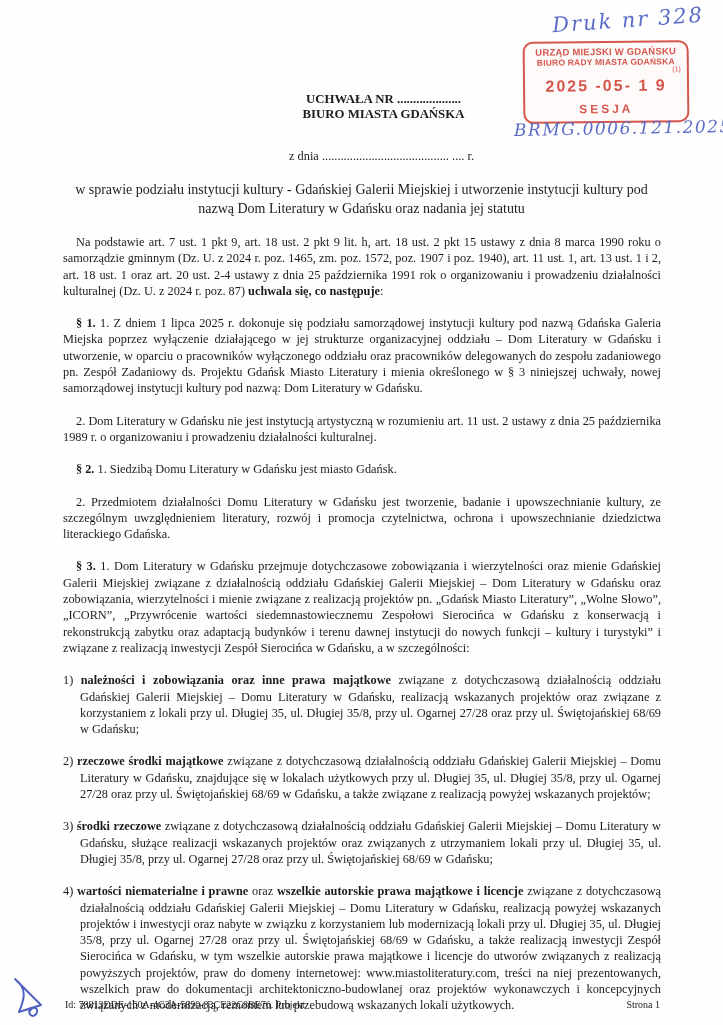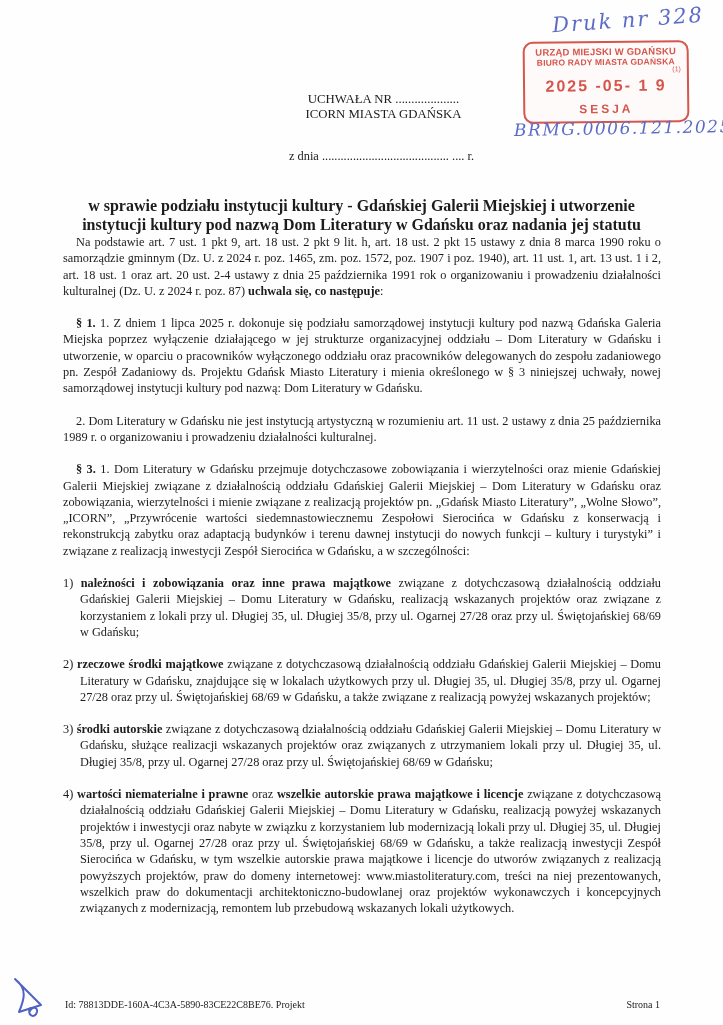--- a/index.html
+++ b/index.html
@@ -26,23 +26,23 @@
     transform:rotate(-0.6deg); background:rgba(255,240,238,0.25);
   }
   .stamp-office1 { font-size:9.5px; font-weight:bold; letter-spacing:0.2px; }
   .stamp-office2 { font-size:8.5px; font-weight:bold; letter-spacing:0.2px; }
   .stamp-copy { font-size:7px; text-align:right; padding-right:4px; line-height:6px; }
   .stamp-date { font-size:16px; font-weight:bold; letter-spacing:2px; margin-top:4px; }
   .stamp-session { font-size:12px; font-weight:bold; letter-spacing:3px; margin-top:7px; }
 
   
   .heading { position:absolute; left:0; right:0; top:92px; text-align:center; }
-  .res-no, .council { font-size:12.8px; font-weight:normal; line-height:15px;padding-left:44px; }
+  .res-no, .council { font-size:12.8px; font-weight:bold; line-height:15px;padding-left:44px; }
   .date-line { font-size:12.4px; margin-top:27px;padding-left:40px; }
-  .subject { font-size:16px; font-weight:bold; margin:32px auto 0; width:610px; line-height:19px; }
+  .subject { font-size:14px; font-weight:normal; margin:16px auto 0; width:610px; line-height:19px; }
 
   
   .doc-body {
     position:absolute; left:63px; top:234px; width:598px;
     font-size:12.3px; line-height:16.3px; text-align:justify;
   }
   .doc-body p { margin:16px 0 0 0; }
   .para { margin-top:6px; text-indent:13px; }
   .para:first-child { margin-top:0; }
   .list-item { margin-top:6px; margin-left:5px; padding-left:17px; text-indent:-17px; }
@@ -68,42 +68,44 @@
     <div class="stamp-office2">BIURO RADY MIASTA GDAŃSKA</div>
     <div class="stamp-copy">(1)</div>
     <div class="stamp-date">2025 -05- 1 9</div>
     <div class="stamp-session">SESJA</div>
   </div>
 
   <div class="hand hand-brmg">BRMG.0006.121.2025</div>
 
   <div class="heading">
     <div class="res-no">UCHWAŁA NR ....................</div>
-    <div class="council">ICORN MIASTA GDAŃSKA</div>
+    <div class="council">BIURO MIASTA GDAŃSKA</div>
     <div class="date-line">z dnia ......................................... .... r.</div>
     <div class="subject">w sprawie podziału instytucji kultury - Gdańskiej Galerii Miejskiej i utworzenie instytucji kultury pod nazwą Dom Literatury w Gdańsku oraz nadania jej statutu</div>
   </div>
 
   <div class="doc-body">
 
     <p class="para"><span>Na podstawie art. 7 ust. 1 pkt 9, art. 18 ust. 2 pkt 9 lit. h, art. 18 ust. 2 pkt 15 ustawy z dnia 8 marca 1990 roku o samorządzie gminnym (Dz. U. z 2024 r. poz. 1465, zm. poz. 1572, poz. 1907 i poz. 1940), art. 11 ust. 1, art. 13 ust. 1 i 2, art. 18 ust. 1 oraz art. 20 ust. 2-4 ustawy z dnia 25 października 1991 rok o organizowaniu i prowadzeniu działalności kulturalnej (Dz. U. z 2024 r. poz. 87) </span><span class="b">uchwala się, co następuje</span><span>:</span></p>
 
     <p class="para"><span class="b">§ 1.</span><span> 1. Z dniem 1 lipca 2025 r. dokonuje się podziału samorządowej instytucji kultury pod nazwą Gdańska Galeria Miejska poprzez wyłączenie działającego w jej strukturze organizacyjnej oddziału – Dom Literatury w Gdańsku i utworzenie, w oparciu o pracowników wyłączonego oddziału oraz pracowników delegowanych do zespołu zadaniowego pn. Zespół Zadaniowy ds. Projektu Gdańsk Miasto Literatury i mienia określonego w § 3 niniejszej uchwały, nowej samorządowej instytucji kultury pod nazwą: Dom Literatury w Gdańsku.</span></p>
 
     <p class="para"><span>2. Dom Literatury w Gdańsku nie jest instytucją artystyczną w rozumieniu art. 11 ust. 2 ustawy z dnia 25 października 1989 r. o organizowaniu i prowadzeniu działalności kulturalnej.</span></p>
 
+    <p class="para"><span class="b">§ 2.</span><span> 1. Siedzibą Domu Literatury w Gdańsku jest miasto Gdańsk.</span></p>
 
+    <p class="para"><span>2. Przedmiotem działalności Domu Literatury w Gdańsku jest tworzenie, badanie i upowszechnianie kultury, ze szczególnym uwzględnieniem literatury, rozwój i promocja czytelnictwa, ochrona i upowszechnianie dziedzictwa literackiego Gdańska.</span></p>
 
     <p class="para"><span class="b">§ 3.</span><span> 1. Dom Literatury w Gdańsku przejmuje dotychczasowe zobowiązania i wierzytelności oraz mienie Gdańskiej Galerii Miejskiej związane z działalnością oddziału Gdańskiej Galerii Miejskiej – Dom Literatury w Gdańsku oraz zobowiązania, wierzytelności i mienie związane z realizacją projektów pn. </span><span class="i">„Gdańsk Miasto Literatury”, „Wolne Słowo”, „ICORN”, „Przywrócenie wartości siedemnastowiecznemu Zespołowi Sierocińca w Gdańsku z konserwacją i rekonstrukcją zabytku oraz adaptacją budynków i terenu dawnej instytucji do nowych funkcji – kultury i turystyki”</span><span> i związane z realizacją inwestycji Zespół Sierocińca w Gdańsku, a w szczególności:</span></p>
 
     <p class="list-item"><span>1)</span> <span class="b">należności i zobowiązania oraz inne prawa majątkowe</span><span> związane z dotychczasową działalnością oddziału Gdańskiej Galerii Miejskiej – Domu Literatury w Gdańsku, realizacją wskazanych projektów oraz związane z korzystaniem z lokali przy ul. Długiej 35, ul. Długiej 35/8, przy ul. Ogarnej 27/28 oraz przy ul. Świętojańskiej 68/69 w Gdańsku;</span></p>
 
     <p class="list-item"><span>2)</span> <span class="b">rzeczowe środki majątkowe</span><span> związane z dotychczasową działalnością oddziału Gdańskiej Galerii Miejskiej – Domu Literatury w Gdańsku, znajdujące się w lokalach użytkowych przy ul. Długiej 35, ul. Długiej 35/8, przy ul. Ogarnej 27/28 oraz przy ul. Świętojańskiej 68/69 w Gdańsku, a także związane z realizacją powyżej wskazanych projektów;</span></p>
 
-    <p class="list-item"><span>3)</span> <span class="b">środki autorskie</span><span> związane z dotychczasową działalnością oddziału Gdańskiej Galerii Miejskiej – Domu Literatury w Gdańsku, służące realizacji wskazanych projektów oraz związanych z utrzymaniem lokali przy ul. Długiej 35, ul. Długiej 35/8, przy ul. Ogarnej 27/28 oraz przy ul. Świętojańskiej 68/69 w Gdańsku;</span></p>
+    <p class="list-item"><span>3)</span> <span class="b">środki rzeczowe</span><span> związane z dotychczasową działalnością oddziału Gdańskiej Galerii Miejskiej – Domu Literatury w Gdańsku, służące realizacji wskazanych projektów oraz związanych z utrzymaniem lokali przy ul. Długiej 35, ul. Długiej 35/8, przy ul. Ogarnej 27/28 oraz przy ul. Świętojańskiej 68/69 w Gdańsku;</span></p>
 
     <p class="list-item"><span>4)</span> <span class="b">wartości niematerialne i prawne</span><span> oraz </span><span class="b">wszelkie autorskie prawa majątkowe i licencje</span><span> związane z dotychczasową działalnością oddziału Gdańskiej Galerii Miejskiej – Domu Literatury w Gdańsku, realizacją powyżej wskazanych projektów i inwestycji oraz nabyte w związku z korzystaniem lub modernizacją lokali przy ul. Długiej 35, ul. Długiej 35/8, przy ul. Ogarnej 27/28 oraz przy ul. Świętojańskiej 68/69 w Gdańsku, a także realizacją inwestycji Zespół Sierocińca w Gdańsku, w tym wszelkie autorskie prawa majątkowe i licencje do utworów związanych z realizacją powyższych projektów, praw do domeny internetowej: www.miastoliteratury.com, treści na niej prezentowanych, wszelkich praw do dokumentacji architektoniczno-budowlanej oraz projektów wykonawczych i koncepcyjnych związanych z modernizacją, remontem lub przebudową wskazanych lokali użytkowych.</span></p>
 
   </div>
 
   <div class="footer-id">Id: 78813DDE-160A-4C3A-5890-83CE22C8BE76. Projekt</div>
   <div class="footer-page">Strona 1</div>
 
   <svg class="paraph" width="48" height="48" viewBox="0 0 48 48">
     <path d="M7,5 L33,31 L11,38 C16,26 20,15 7,5 Z

